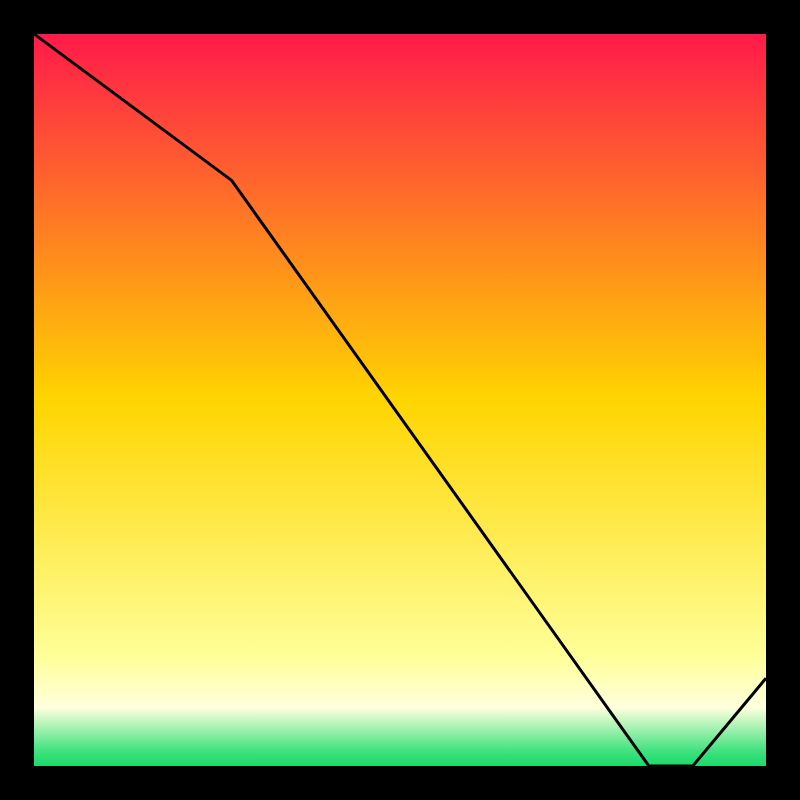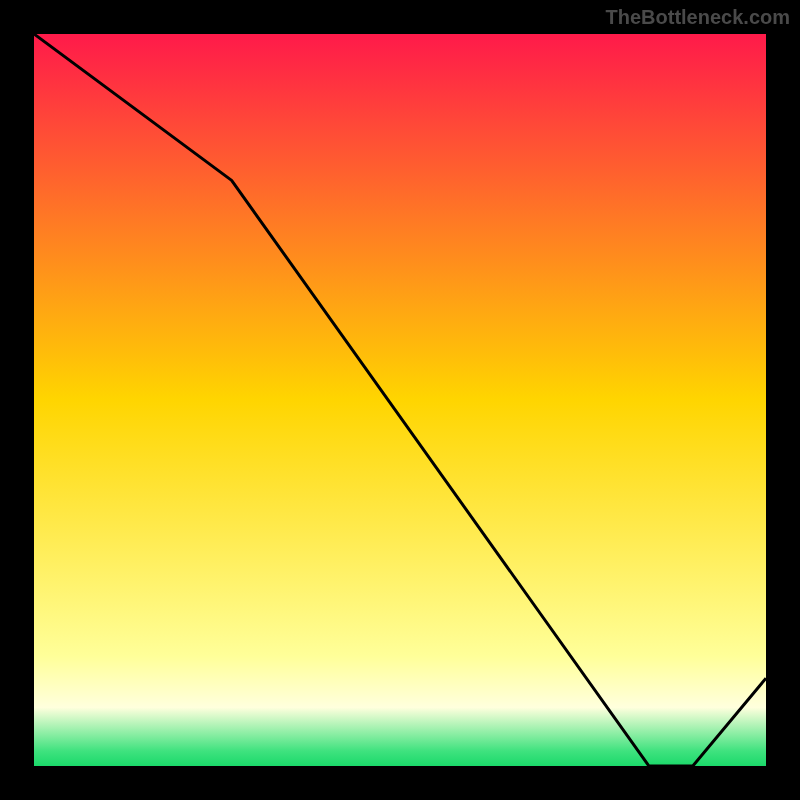--- a/index.html
+++ b/index.html
@@ -26,21 +26,20 @@
     width: 732px;
     height: 732px;
     overflow: hidden;
   }
 </style>
 </head>
 <body>
 
 <div class="container">
 
-  <div class="watermark">TheBottleneck.com</div>
 
   <div class="plot-area">
     <svg width="732" height="732" viewBox="0 0 732 732">
       <defs>
         <linearGradient id="bg-grad" x1="0" y1="0" x2="0" y2="1">
           <stop id="g0" offset="0%" stop-color="#ff1a4a"></stop>
           <stop id="g1" offset="50%" stop-color="#ffd500"></stop>
           <stop id="g2" offset="85%" stop-color="#ffff99"></stop>
           <stop id="g3" offset="92%" stop-color="#ffffdd"></stop>
           <stop id="g4" offset="98%" stop-color="#3ee27e"></stop>

